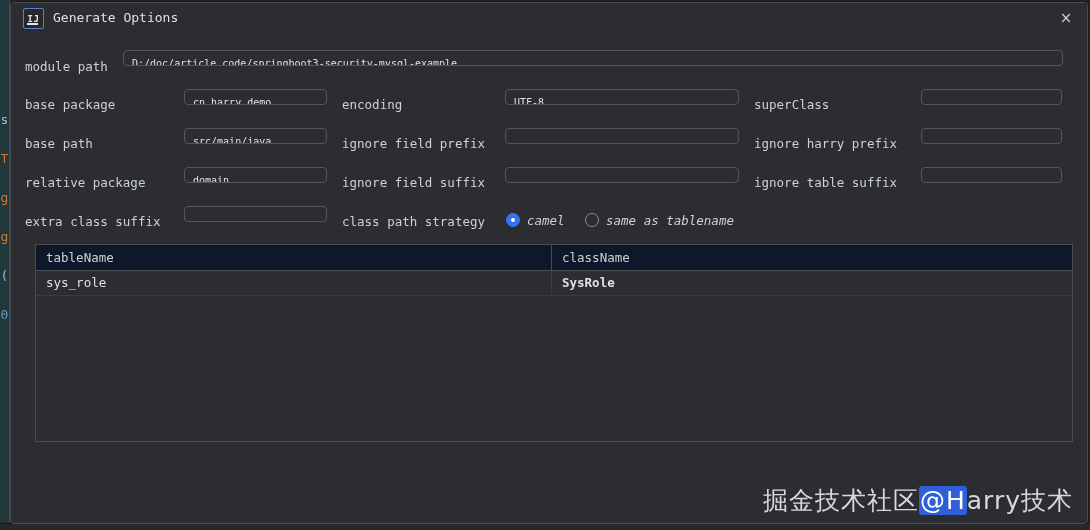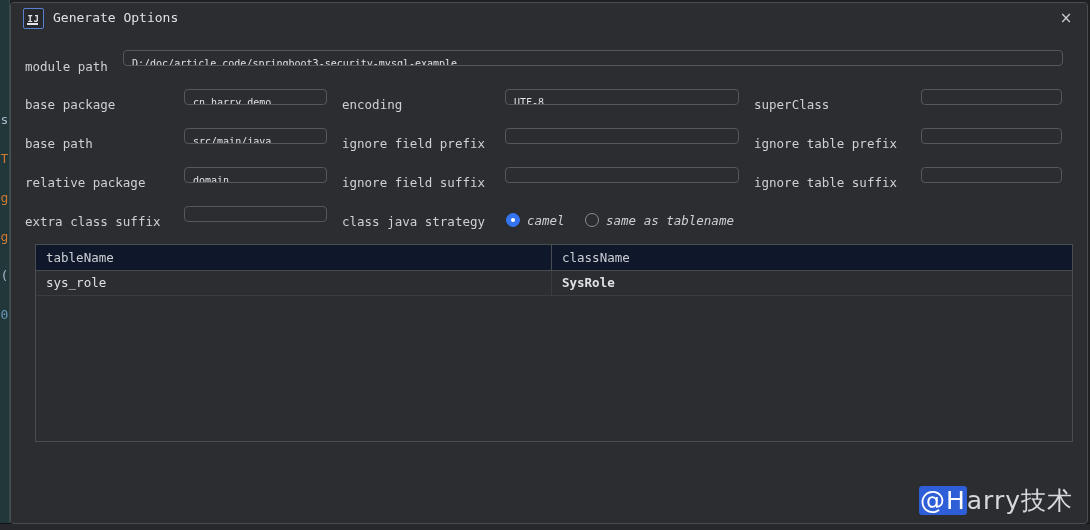--- a/index.html
+++ b/index.html
@@ -290,36 +290,36 @@
 
     <div class="lbl" style="left:743px; top:64px;">superClass</div>
     <div class="fld" style="left:910px; top:56px; width:141px;"></div>
 
     <div class="lbl" style="left:14px; top:103px;">base path</div>
     <div class="fld" style="left:173px; top:95px; width:143px;">src/main/java</div>
 
     <div class="lbl" style="left:331px; top:103px;">ignore field prefix</div>
     <div class="fld" style="left:494px; top:95px; width:234px;"></div>
 
-    <div class="lbl" style="left:743px; top:103px;">ignore table prefix</div>
+    <div class="lbl" style="left:743px; top:103px;">ignore harry prefix</div>
     <div class="fld" style="left:910px; top:95px; width:141px;"></div>
 
     <div class="lbl" style="left:14px; top:142px;">relative package</div>
     <div class="fld" style="left:173px; top:134px; width:143px;">domain</div>
 
     <div class="lbl" style="left:331px; top:142px;">ignore field suffix</div>
     <div class="fld" style="left:494px; top:134px; width:234px;"></div>
 
     <div class="lbl" style="left:743px; top:142px;">ignore table suffix</div>
     <div class="fld" style="left:910px; top:134px; width:141px;"></div>
 
     <div class="lbl" style="left:14px; top:181px;">extra class suffix</div>
     <div class="fld" style="left:173px; top:173px; width:143px;"></div>
 
-    <div class="lbl" style="left:331px; top:181px;">class java strategy</div>
+    <div class="lbl" style="left:331px; top:181px;">class path strategy</div>
 
     <div class="radio-wrap" style="left:495px; top:180px;">
       <span class="radio on"></span>
       <span class="radio-lbl">camel</span>
     </div>
 
     <div class="radio-wrap" style="left:574px; top:180px;">
       <span class="radio off"></span>
       <span class="radio-lbl">same as tablename</span>
     </div>
@@ -330,17 +330,18 @@
       <div class="th">tableName</div>
       <div class="th">className</div>
     </div>
     <div class="trow">
       <div class="td">sys_role</div>
       <div class="td">SysRole</div>
     </div>
   </div>
 
   <div id="watermark">
+    <span>掘金技术社区 </span>
       <span id="wm-hl">@H</span>
       <span>arry技术</span>
   </div>
 
 </div>
 
 </body></html>

